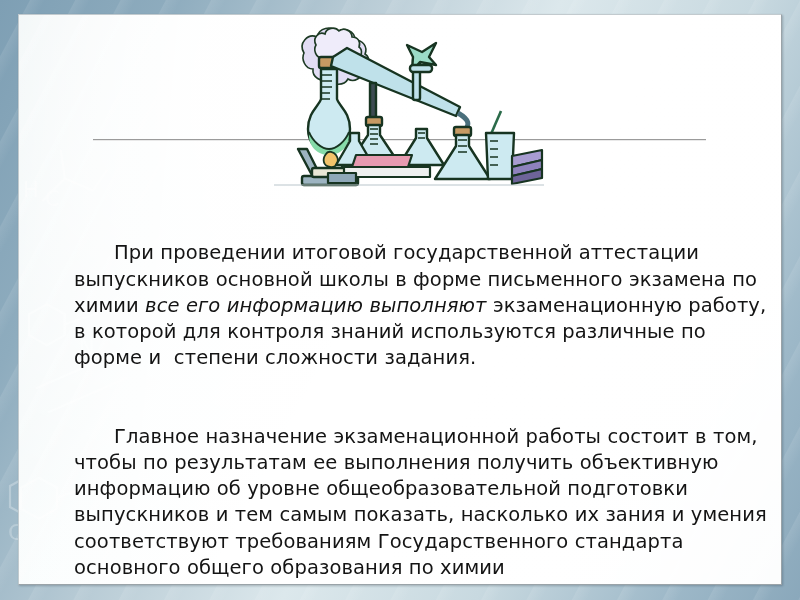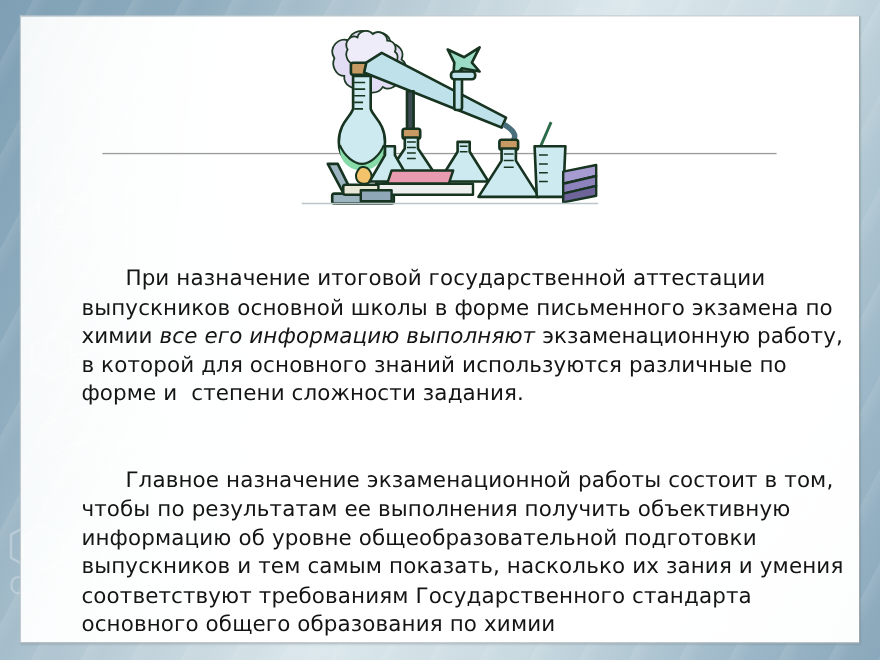--- a/index.html
+++ b/index.html
@@ -275,18 +275,18 @@
       <g stroke="#173421" stroke-width="2.2" stroke-linejoin="round">
         <path fill="#a79cd1" d="M238 135 L268 129 L268 139 L238 146 Z"></path>
         <path fill="#8e82bd" d="M238 146 L268 139 L268 148 L238 155 Z"></path>
         <path fill="#6e6499" d="M238 155 L268 148 L268 157 L238 163 Z"></path>
       </g>
 
       <line x1="0" y1="164" x2="270" y2="164" stroke="#b9c6cc" stroke-width="1.2"></line>
     </svg>
 
     <div id="body-text">
-      <p><span>При назначение итоговой государственной аттестации выпускников основной школы в форме письменного экзамена по химии </span><span class="it">все его информацию выполняют</span><span> экзаменационную работу, в которой для основного знаний используются различные по форме и  степени сложности задания.</span></p>
+      <p><span>При проведении итоговой государственной аттестации выпускников основной школы в форме письменного экзамена по химии </span><span class="it">все его информацию выполняют</span><span> экзаменационную работу, в которой для контроля знаний используются различные по форме и  степени сложности задания.</span></p>
       <p>Главное назначение экзаменационной работы состоит в том, чтобы по результатам ее выполнения получить объективную информацию об уровне общеобразовательной подготовки выпускников и тем самым показать, насколько их зания и умения соответствуют требованиям Государственного стандарта основного общего образования по химии</p>
     </div>
 
   </div>
 </div>
 
 </body></html>

